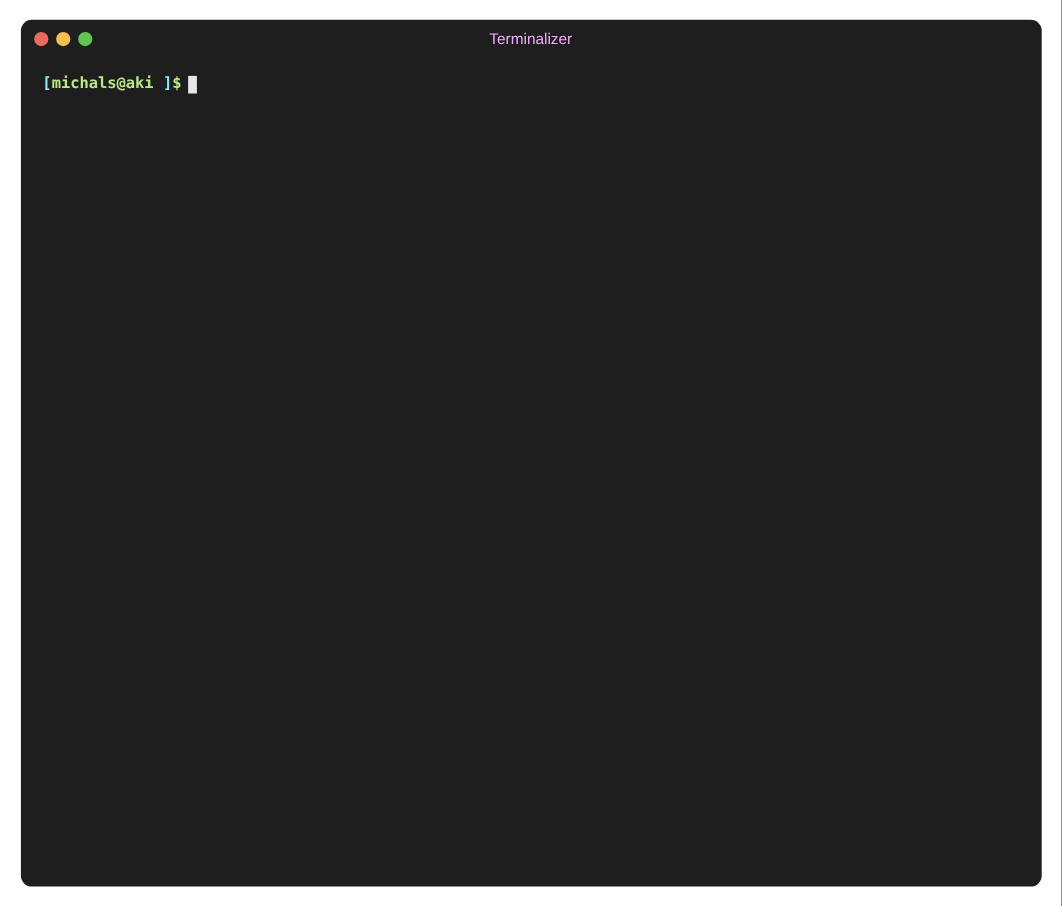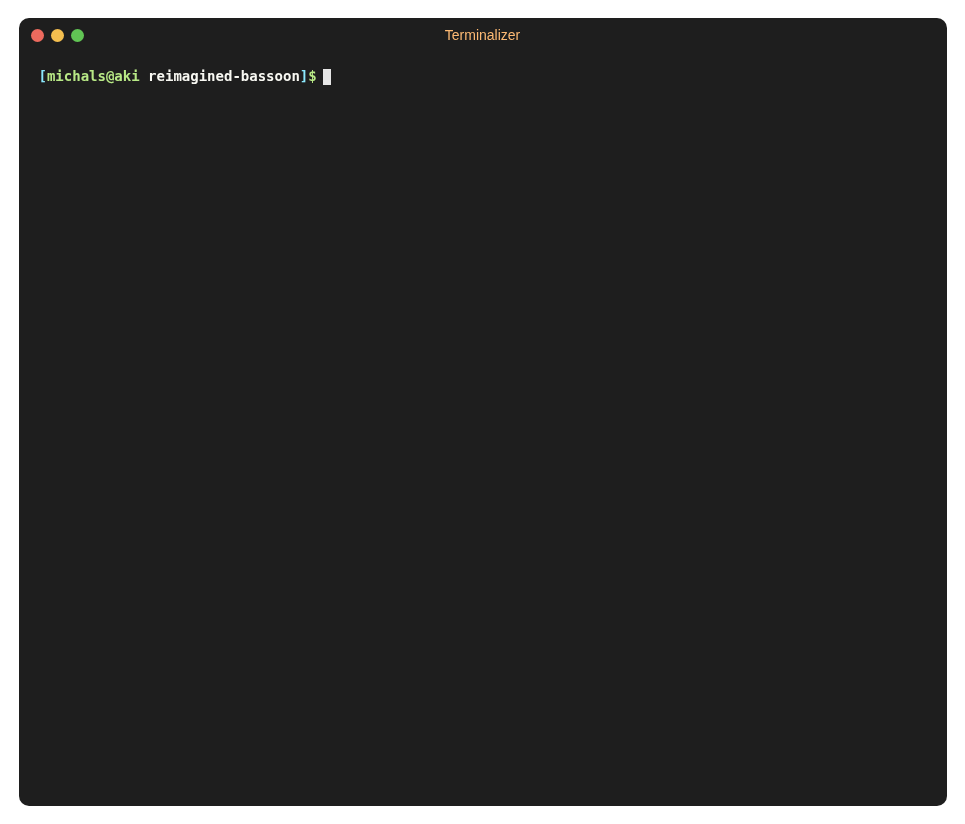--- a/index.html
+++ b/index.html
@@ -44,21 +44,21 @@
       border-radius: 50%;
     }
     .traffic-light.red { background: #ed6a5e; }
     .traffic-light.yellow { background: #f5bf4f; }
     .traffic-light.green { background: #61c554; }
     .title {
       position: absolute;
       left: 0;
       right: 0;
       text-align: center;
-      color: #fdba74;
+      color: #f0abfc;
       font-size: 14px;
       font-family: -apple-system, BlinkMacSystemFont, 'Segoe UI', sans-serif;
       pointer-events: none;
     }
     .terminal-body {
       flex: 1;
       padding: 14px 20px;
       font-size: 14px;
       line-height: 1.5;
       color: #e6e6e6;
@@ -107,19 +107,18 @@
       <div class="traffic-light yellow"></div>
       <div class="traffic-light green"></div>
     </div>
     <div class="title">Terminalizer</div>
   </div>
   <div class="terminal-body">
     <div class="prompt-line">
       <span class="bracket">[</span>
         <span class="user-host">michals@aki</span>
         <span class="space"> </span>
-        <span class="cwd">reimagined-bassoon</span>
         <span class="bracket">]</span>
         <span class="dollar">$</span>
         <span class="cursor"></span>
     </div>
   </div>
 </div>
 
 </body></html>

